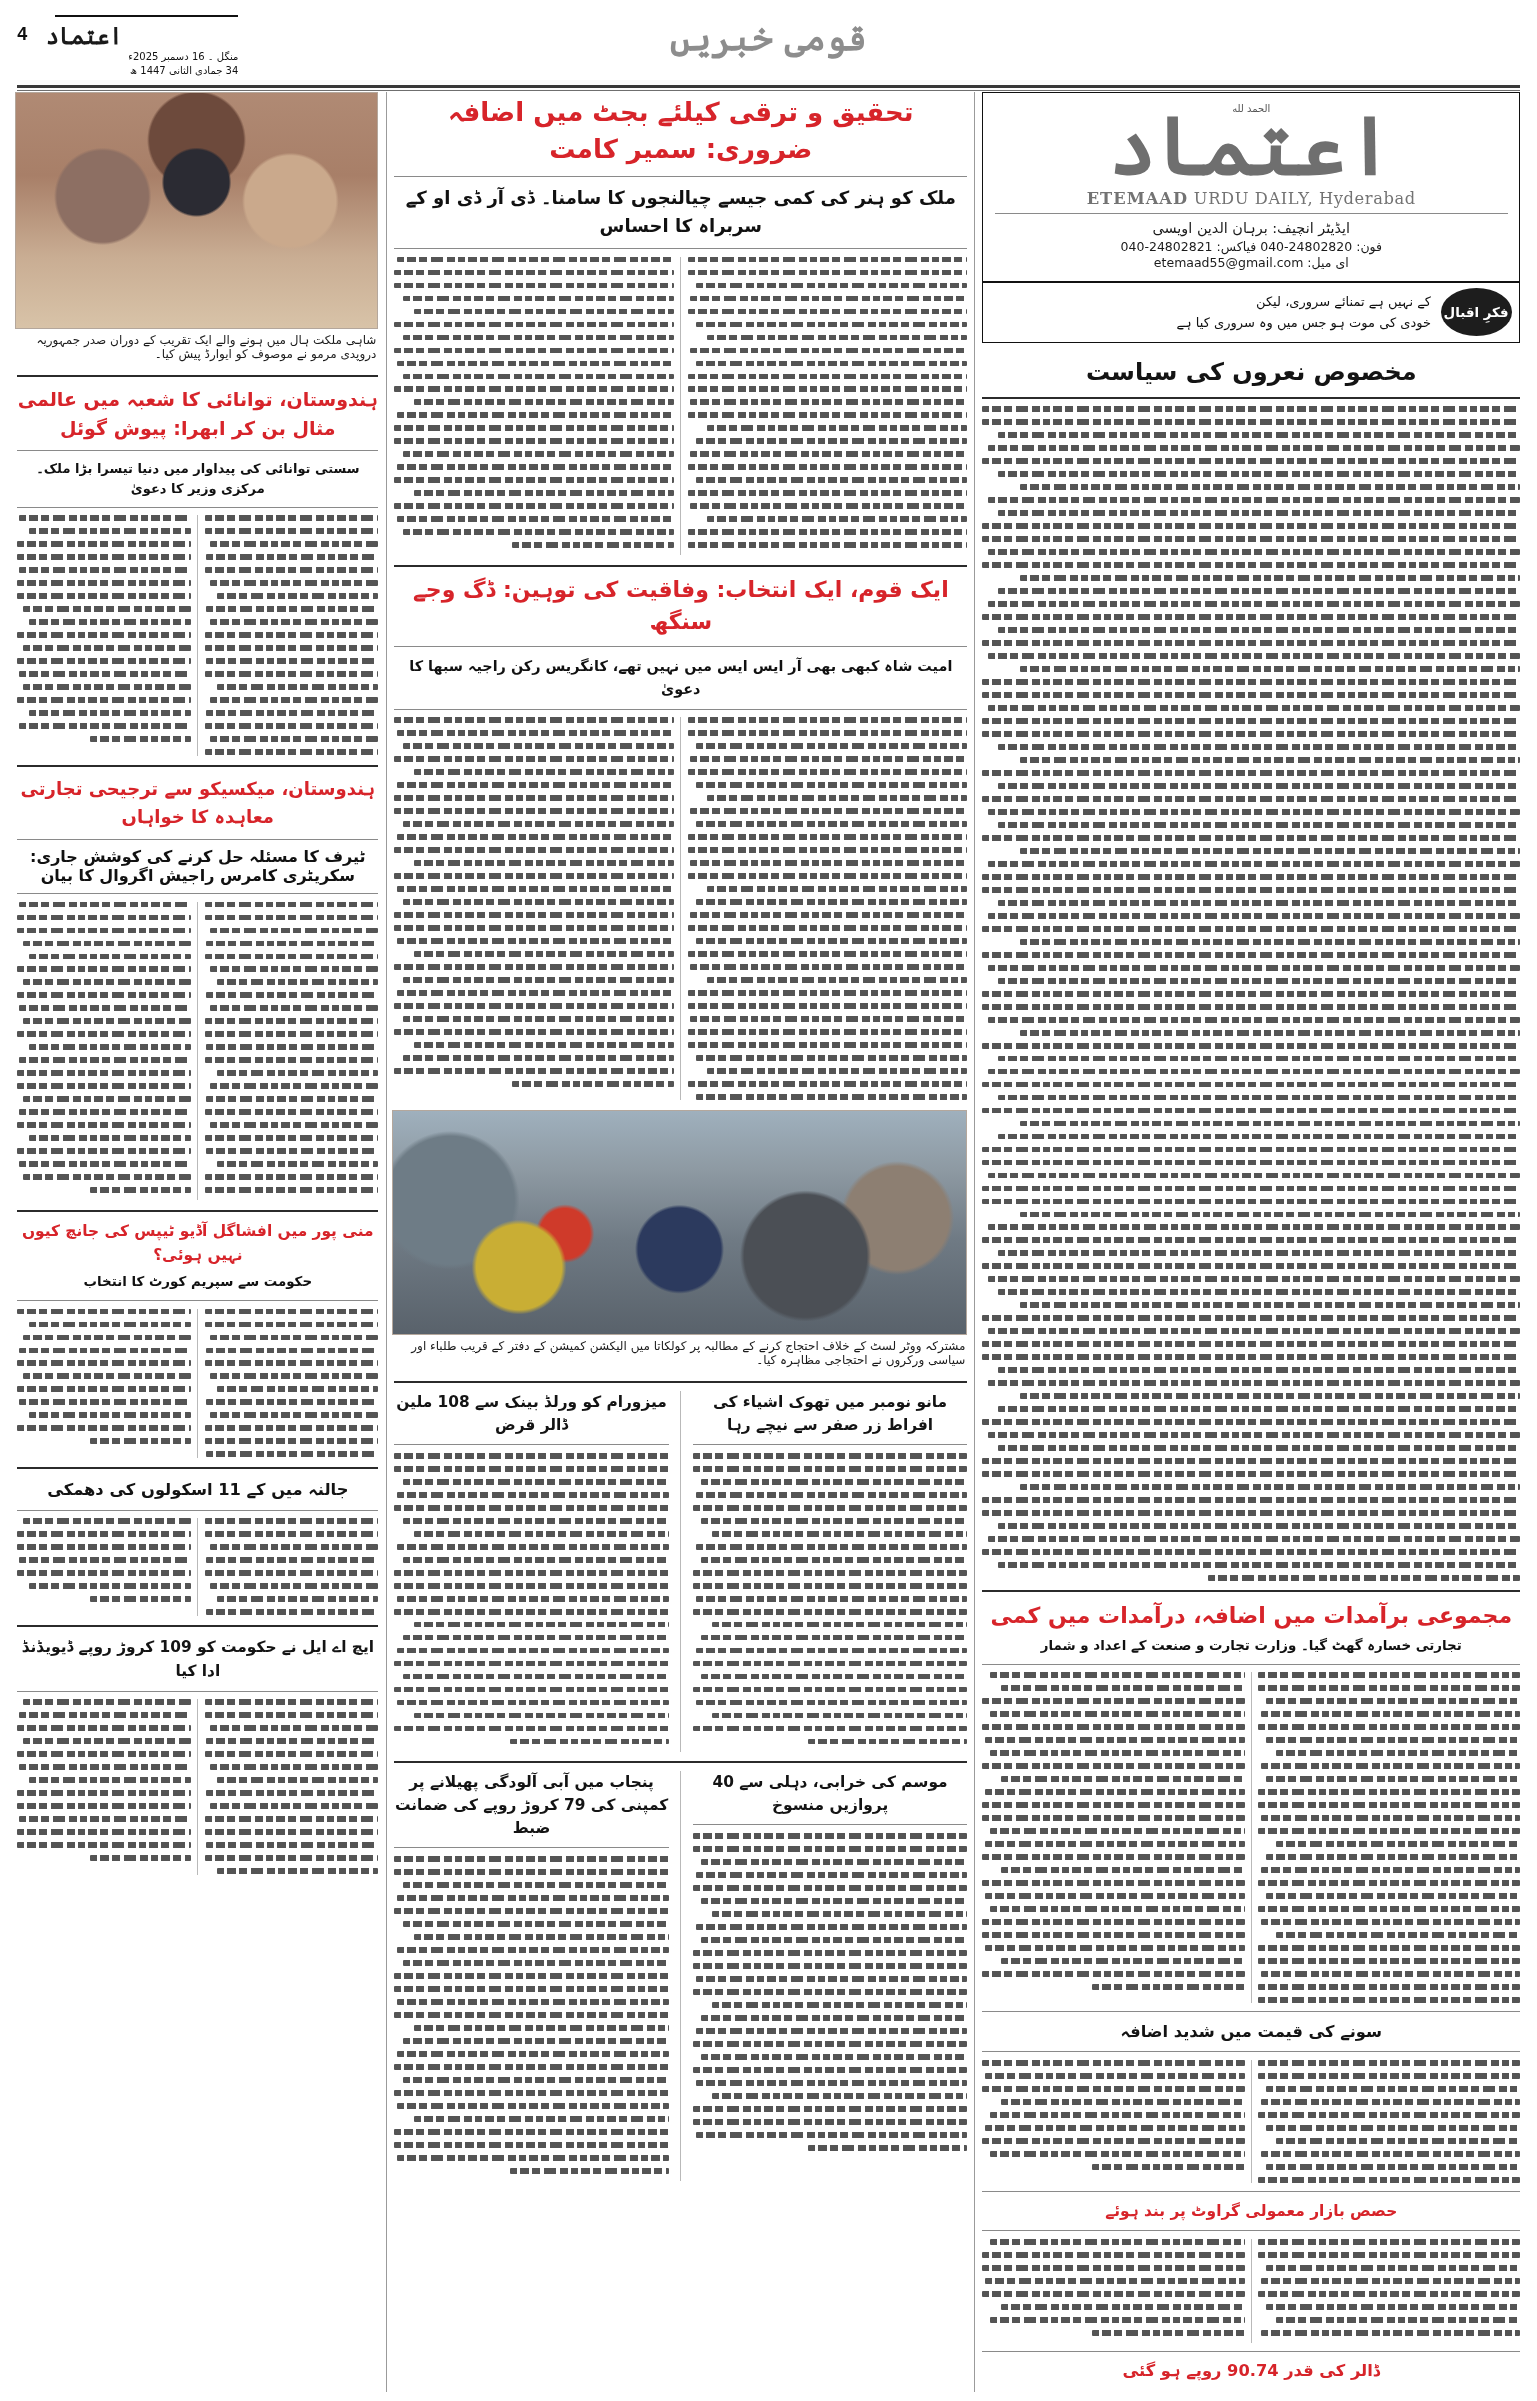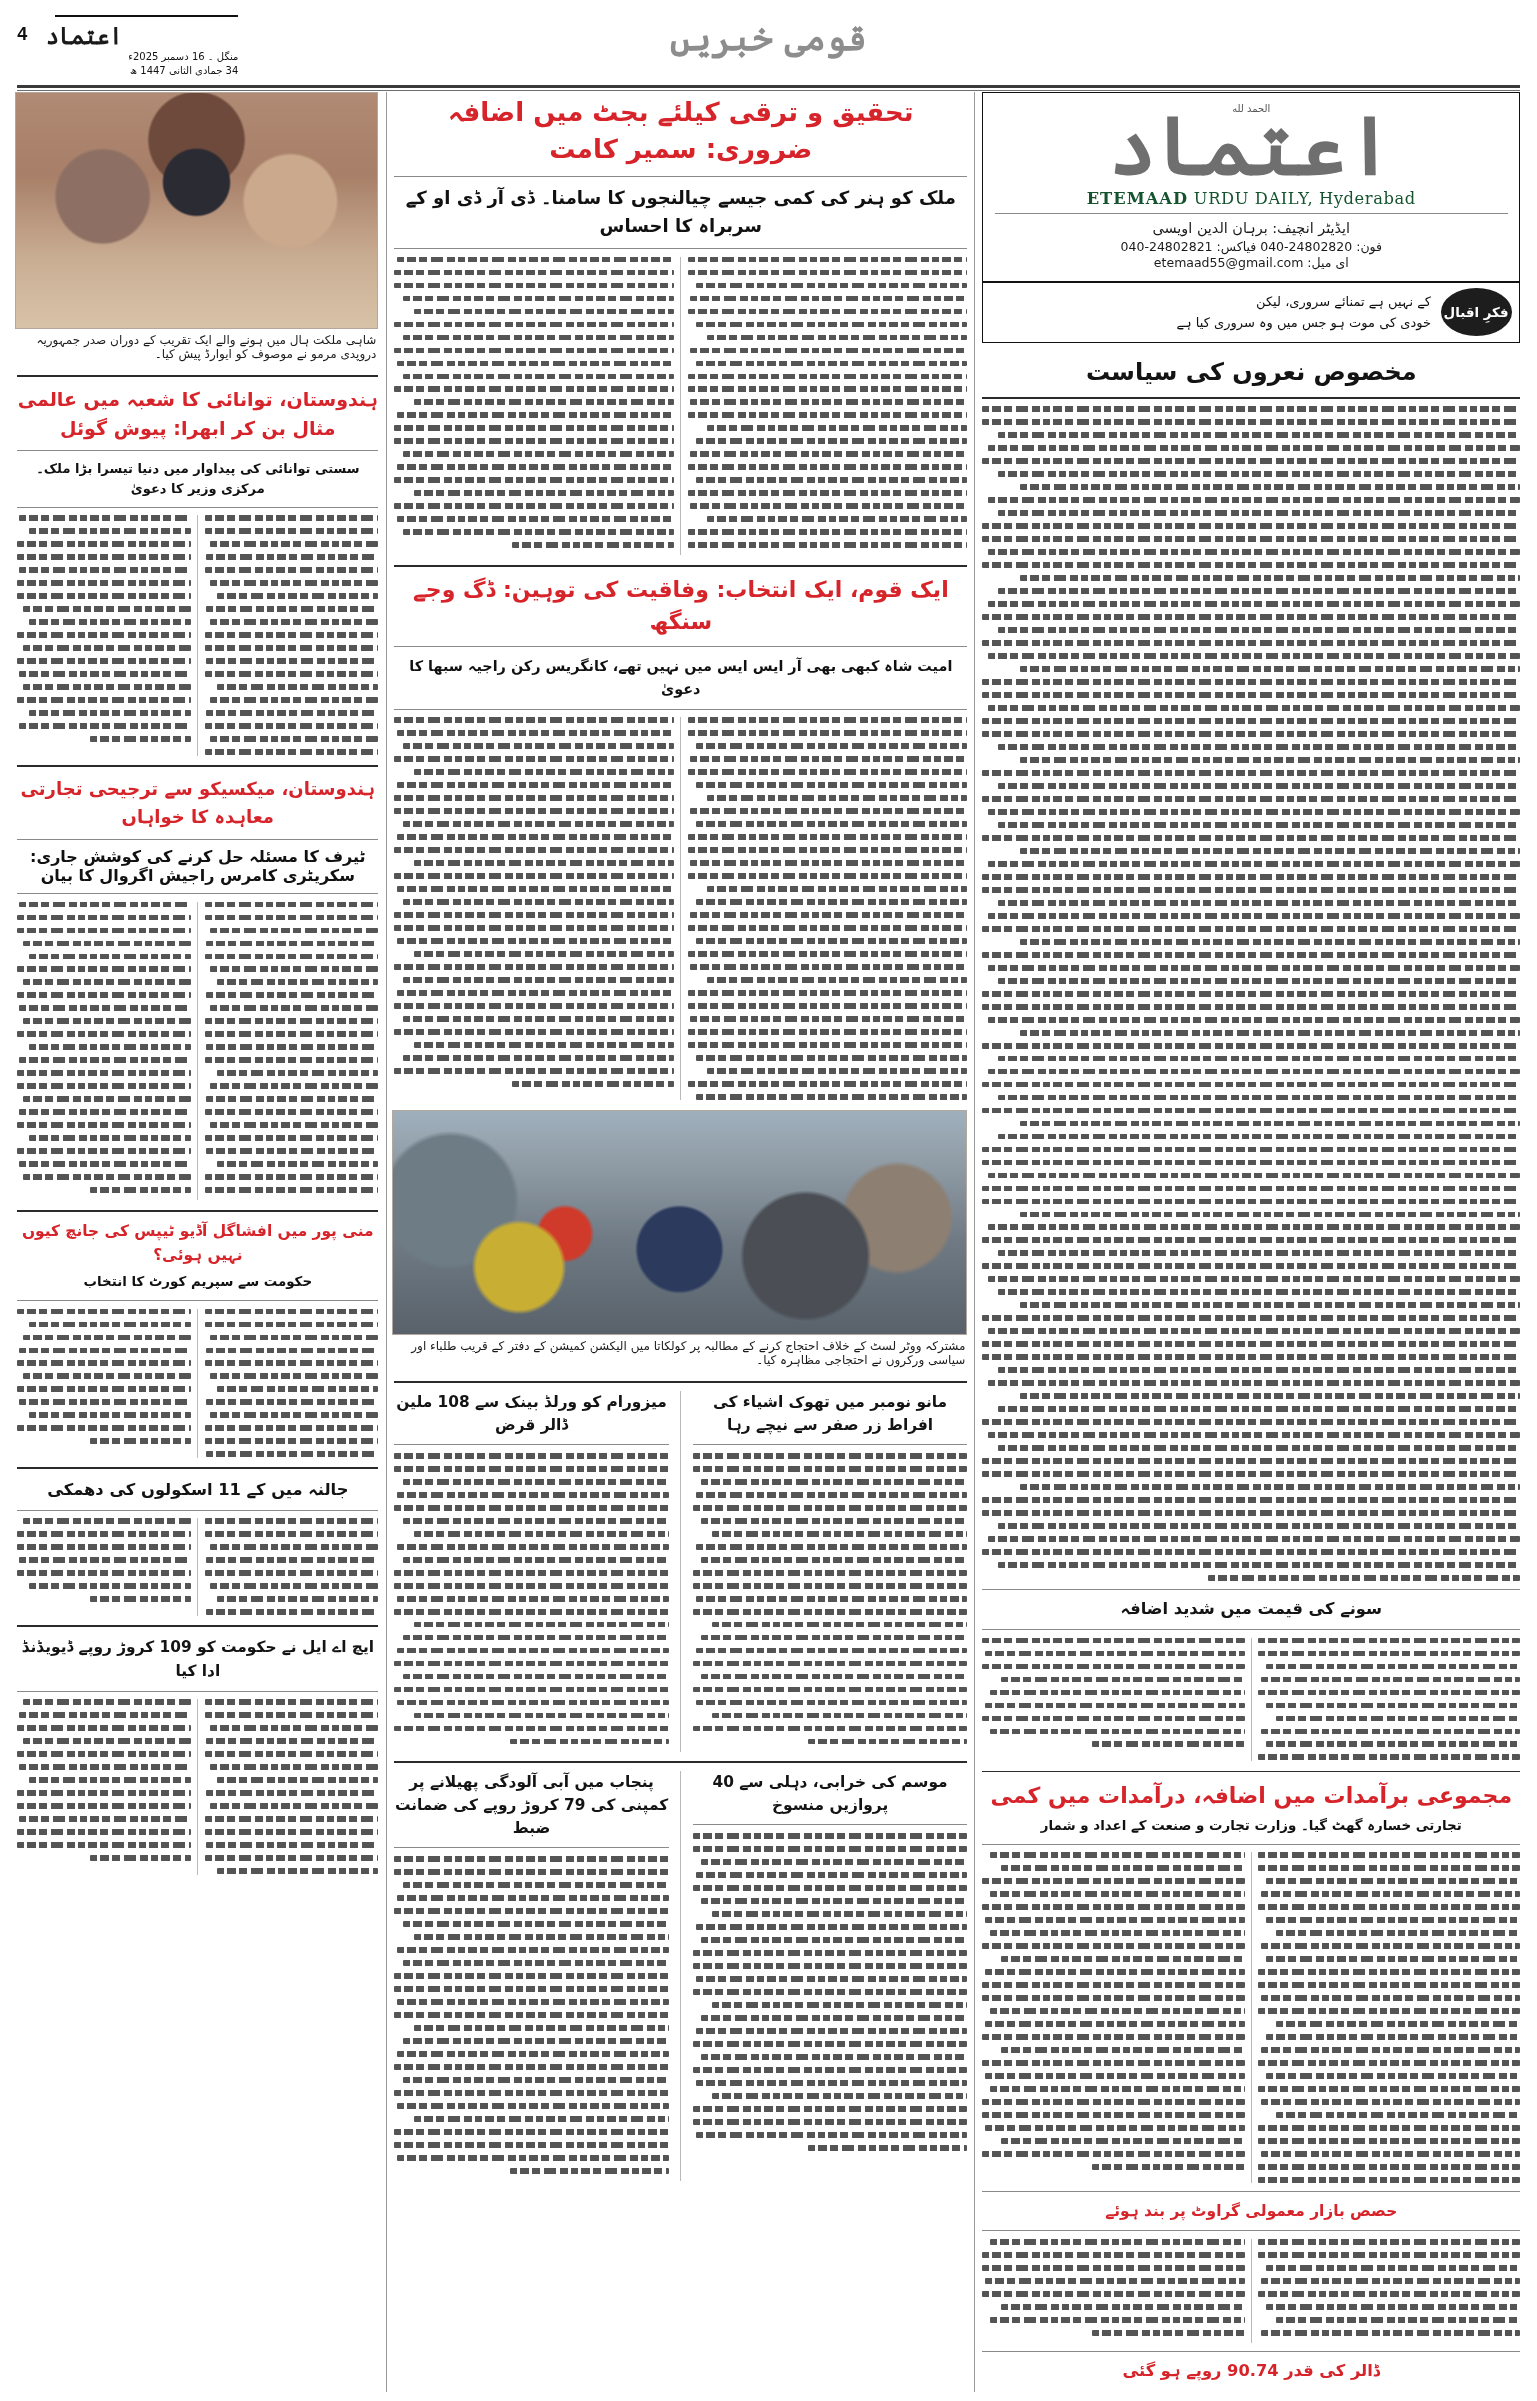--- a/index.html
+++ b/index.html
@@ -83,21 +83,21 @@
   .brand-ar{
     font-family:"DejaVu Serif","Liberation Serif",serif;
     font-size:81px;line-height:.95;font-weight:700;color:#6f6f6f;
     letter-spacing:-1.9px;
   }
   .brand-bismillah{
     font-size:10px;color:#555;margin-bottom:-5.8px;letter-spacing:0.5px;
   }
   .brand-en{
     font-family:"DejaVu Serif","Liberation Serif",serif;
-    font-size:16.3px;color:#14532d;letter-spacing:0.6px;margin-top:3.8px;
+    font-size:16.3px;color:#737373;letter-spacing:0.6px;margin-top:3.8px;
     direction:ltr;
   }
   .brand-en b{font-weight:700;letter-spacing:1px;}
   .brand-hr{height:1px;background:#8a8a8a;margin:5.8px 0 5.8px 0;}
   .editor-line{font-size:14.4px;color:#1b1b1b;direction:rtl;margin:1.9px 0 2.9px;}
   .contact-line{
     font-size:12.5px;color:#1b1b1b;direction:rtl;margin:1px 0;
   }
   .contact-line span.num{direction:ltr;display:inline-block;unicode-bidi:embed;}
 
@@ -289,49 +289,20 @@
             <i></i>
             <i></i>
             <i></i>
             <i></i>
             <i></i>
             <i></i>
           <i class="last"></i>
         </div>
       </div>
 
-      <div style="margin-top:7.7px;">
-        <div class="kicker-rule thin"></div>
-        <div class="blackhead" style="font-size:16.3px;line-height:24px;">سونے کی قیمت میں شدید اضافہ</div>
-        <div class="kicker-rule thin"></div>
-        <div class="urdu colwrap c2">
-          <div class="body-lines">
-            <i></i>
-              <i></i>
-              <i></i>
-              <i></i>
-              <i></i>
-              <i></i>
-              <i></i>
-              <i></i>
-              <i></i>
-              <i></i>
-            <i></i>
-              <i></i>
-              <i></i>
-              <i></i>
-              <i></i>
-              <i></i>
-              <i></i>
-              <i></i>
-              <i class="last"></i>
-          </div>
-        </div>
-      </div>
-
       <div style="margin-top:9.6px;">
         <div class="kicker-rule"></div>
         <div class="redbar-title" style="font-size:22px;line-height:31px;">مجموعی برآمدات میں اضافہ، درآمدات میں کمی</div>
         <div class="sub-title" style="font-size:13.4px;line-height:21px;">تجارتی خسارہ گھٹ گیا۔ وزارت تجارت و صنعت کے اعداد و شمار</div>
         <div class="kicker-rule thin"></div>
         <div class="urdu colwrap c2">
           <div class="body-lines">
             <i></i>
               <i></i>
               <i></i>
@@ -376,20 +347,49 @@
               <i></i>
               <i></i>
               <i></i>
               <i></i>
               <i></i>
               <i></i>
               <i></i>
               <i></i>
               <i></i>
             <i class="last"></i>
+          </div>
+        </div>
+      </div>
+
+      <div style="margin-top:7.7px;">
+        <div class="kicker-rule thin"></div>
+        <div class="blackhead" style="font-size:16.3px;line-height:24px;">سونے کی قیمت میں شدید اضافہ</div>
+        <div class="kicker-rule thin"></div>
+        <div class="urdu colwrap c2">
+          <div class="body-lines">
+            <i></i>
+              <i></i>
+              <i></i>
+              <i></i>
+              <i></i>
+              <i></i>
+              <i></i>
+              <i></i>
+              <i></i>
+              <i></i>
+            <i></i>
+              <i></i>
+              <i></i>
+              <i></i>
+              <i></i>
+              <i></i>
+              <i></i>
+              <i></i>
+              <i class="last"></i>
           </div>
         </div>
       </div>
 
       <div style="margin-top:7.7px;">
         <div class="kicker-rule thin"></div>
         <div class="redbar-title" style="font-size:15.4px;line-height:23px;">حصص بازار معمولی گراوٹ پر بند ہوئے</div>
         <div class="kicker-rule thin"></div>
         <div class="urdu colwrap c2">
           <div class="body-lines">

